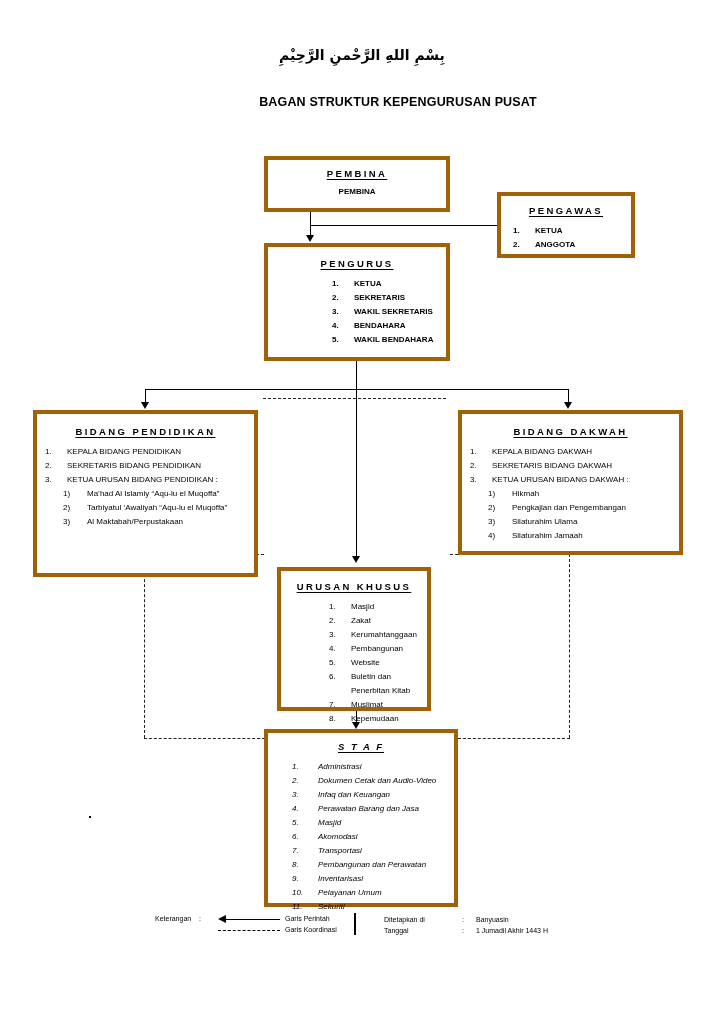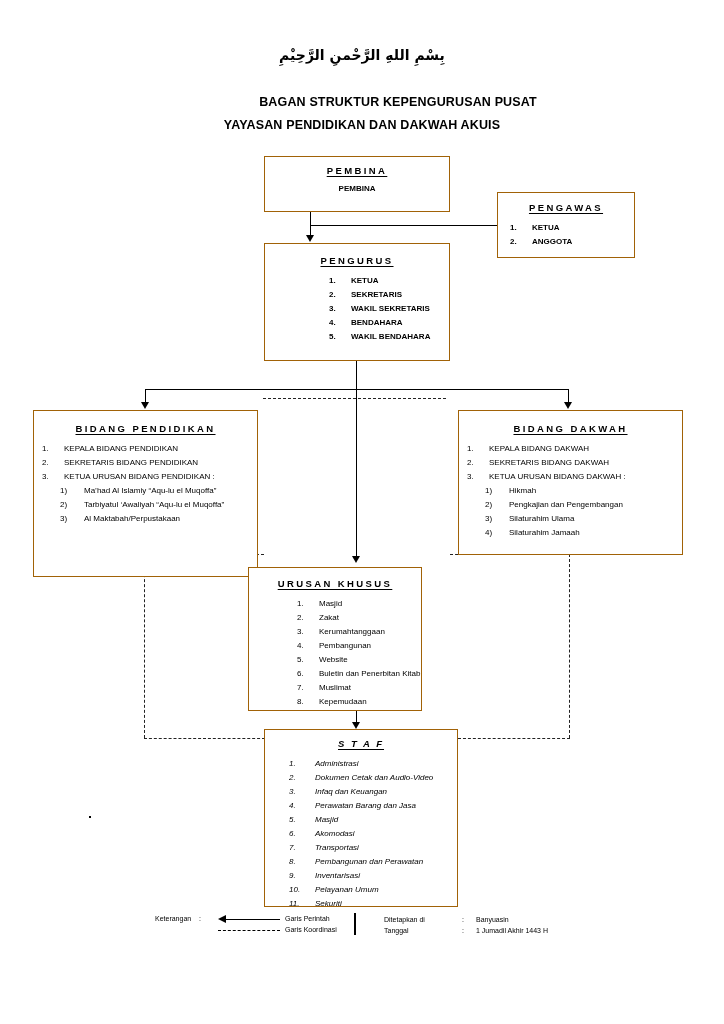--- a/index.html
+++ b/index.html
@@ -42,21 +42,21 @@
     font-size: 12.5px;
     font-weight: bold;
     letter-spacing: 0.15px;
   }
   .title-1 { top: 60px; padding-left: 36px; }
   .title-2 { top: 83px; }
 
   
   .box {
     position: absolute;
-    border: 1px solid #a16207;
+    border: 4px solid #a16207;
     background: #ffffff;
     box-sizing: border-box;
     z-index: 5;
   }
   .box-title {
     text-align: center;
     font-weight: bold;
     font-size: 9.5px;
     letter-spacing: 2.4px;
     text-decoration: underline;
@@ -108,21 +108,21 @@
     width: 18px;
     text-align: left;
   }
 
   
   #box-pembina  { left: 264px; top: 121px; width: 186px; height: 56px; padding: 8px 0 0 0; }
   #box-pengawas { left: 497px; top: 157px; width: 138px; height: 66px; padding: 9px 0 8px 0; }
   #box-pengurus { left: 264px; top: 208px; width: 186px; height: 118px; padding: 11px 0 0 0; }
   #box-pendidikan { left: 33px; top: 375px; width: 225px; height: 167px; padding: 12px 0 0 0; }
   #box-dakwah   { left: 458px; top: 375px; width: 225px; height: 145px; padding: 12px 0 0 0; }
-  #box-khusus   { left: 248px; top: 532px; width: 174px; height: 144px; padding: 10px 0 9px 0; }
+  #box-khusus   { left: 277px; top: 532px; width: 154px; height: 144px; padding: 10px 0 9px 0; }
   #box-staf     { left: 264px; top: 694px; width: 194px; height: 178px; padding: 8px 0 0 0; font-style: italic; }
 
   #box-pengurus ol.lst { margin-left: 64px; }
   #box-pengawas ol.lst { margin-left: 12px; }
   #box-pendidikan ol.lst { margin-left: 8px; }
   #box-pendidikan ol.sub { margin-left: 26px; margin-top: 0; }
   #box-dakwah ol.lst { margin-left: 8px; }
   #box-dakwah ol.sub { margin-left: 26px; margin-top: 0; }
   #box-khusus ol.lst { margin-left: 48px; }
   #box-khusus ol.lst > li { font-weight: normal; }
@@ -240,21 +240,20 @@
   }
   .footer b { font-weight: bold; }
 </style>
 </head>
 <body>
 
 <div class="page">
 
   <div class="basmalah">بِسْمِ اللهِ الرَّحْمنِ الرَّحِيْمِ</div>
   <div class="title-line title-1">BAGAN STRUKTUR KEPENGURUSAN PUSAT</div>
-  <div class="title-line title-2">YAYASAN PENDIDIKAN DAN DAKWAH AKUIS</div>
 
   <div class="ln vl" style="left:310px; top:177px; height:24px;"></div>
   <div class="arrow-down" style="left:305.5px; top:200px;"></div>
 
   <div class="ln hl" style="left:310px; top:190px; width:188px;"></div>
 
   <div class="ln vl" style="left:356px; top:326px; height:28px;"></div>
 
   <div class="ln hl" style="left:145px; top:354px; width:423px;"></div>
 

